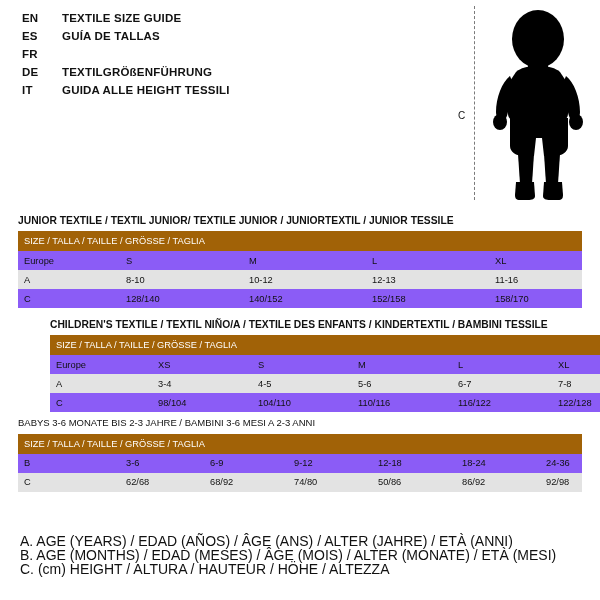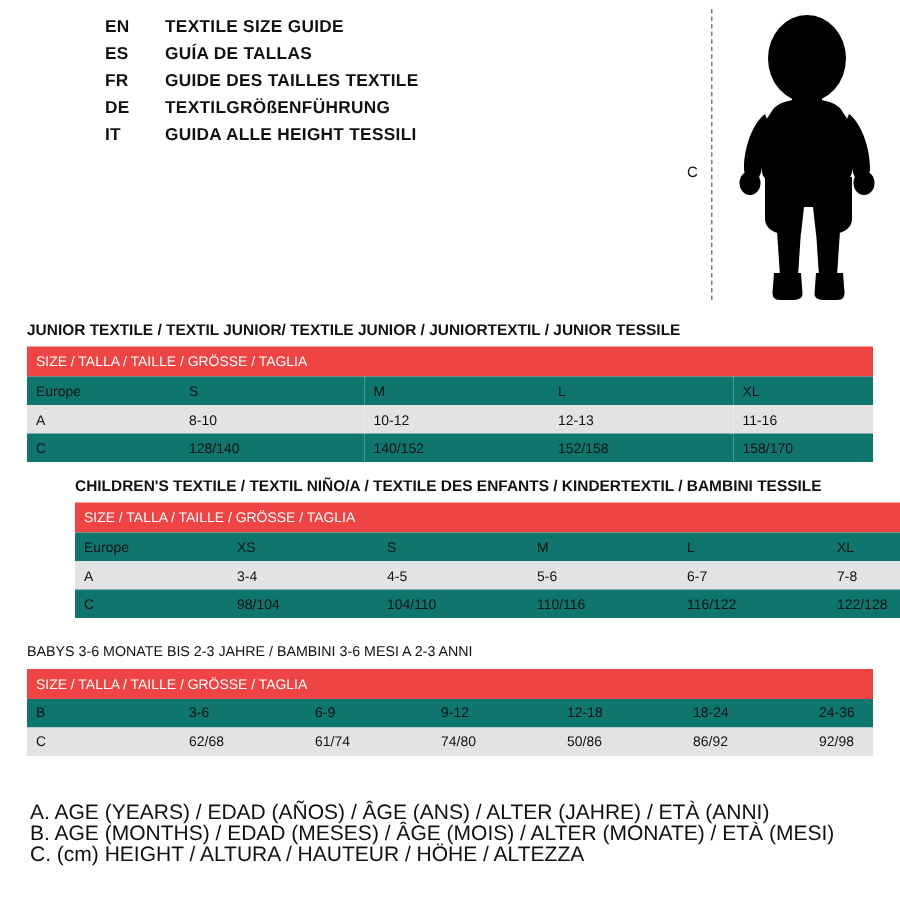--- a/index.html
+++ b/index.html
@@ -27,21 +27,20 @@
   .header {
     position: absolute;
     top: 12px;
     left: 22px;
     width: 420px;
   }
   .header-row {
     display: flex;
     align-items: baseline;
     height: 18px;
-    margin-left: 48px;
   }
   .header-lang {
     width: 40px;
     font-size: 11.5px;
     font-weight: bold;
     letter-spacing: 0.2px;
     color: #111;
   }
   .header-title {
     font-size: 11.5px;
@@ -97,31 +96,31 @@
     border-collapse: collapse;
     font-size: 9.3px;
     color: #111;
   }
   table.size-table td {
     padding: 2px 0 2px 6px;
     vertical-align: middle;
     height: 15px;
   }
   tr.band td {
-    background: #ef4444;
+    background: #a16207;
     color: #ffffff;
     font-weight: normal;
     font-size: 9.3px;
     height: 16px;
   }
   tr.shaded td {
     background: #e3e3e3;
   }
   tr.plain td {
-    background: #0f766e;
+    background: #8b5cf6;
   }
 
   .note-line {
     font-size: 9.5px;
     color: #111;
     line-height: 13.5px;
   }
 
   
   .legend {
@@ -145,21 +144,20 @@
     <div class="header-row">
       <div class="header-lang">EN</div>
       <div class="header-title">TEXTILE SIZE GUIDE</div>
     </div>
     <div class="header-row">
       <div class="header-lang">ES</div>
       <div class="header-title">GUÍA DE TALLAS</div>
     </div>
     <div class="header-row">
       <div class="header-lang">FR</div>
-      <div class="header-title">GUIDE DES TAILLES TEXTILE</div>
     </div>
     <div class="header-row">
       <div class="header-lang">DE</div>
       <div class="header-title">TEXTILGRÖßENFÜHRUNG</div>
     </div>
     <div class="header-row">
       <div class="header-lang">IT</div>
       <div class="header-title">GUIDA ALLE HEIGHT TESSILI</div>
     </div>
   </div>
@@ -258,39 +256,39 @@
         <td>104/110</td>
         <td>110/116</td>
         <td>116/122</td>
         <td>122/128</td>
       </tr>
     </tbody>
       </table>
   </div>
 
   <div class="section" style="top: 416px;">
-    <div class="note-line" style="margin-bottom:4px;margin-top:12px;">BABYS 3-6 MONATE BIS 2-3 JAHRE / BAMBINI 3-6 MESI A 2-3 ANNI</div>
+    <div class="note-line" style="margin-bottom:4px;">BABYS 3-6 MONATE BIS 2-3 JAHRE / BAMBINI 3-6 MESI A 2-3 ANNI</div>
     <table class="size-table">
       <tbody>
           <tr class="band">
         <td colspan="7">SIZE / TALLA / TAILLE / GRÖSSE / TAGLIA</td>
       </tr>
       <tr class="plain">
         <td style="width:96px">B</td>
         <td style="width:78px">3-6</td>
         <td style="width:78px">6-9</td>
         <td style="width:78px">9-12</td>
         <td style="width:78px">12-18</td>
         <td style="width:78px">18-24</td>
         <td>24-36</td>
       </tr>
       <tr class="shaded">
         <td>C</td>
         <td>62/68</td>
-        <td>61/74</td>
+        <td>68/92</td>
         <td>74/80</td>
         <td>50/86</td>
         <td>86/92</td>
         <td>92/98</td>
       </tr>
     </tbody>
       </table>
   </div>
 
   <div class="legend">

